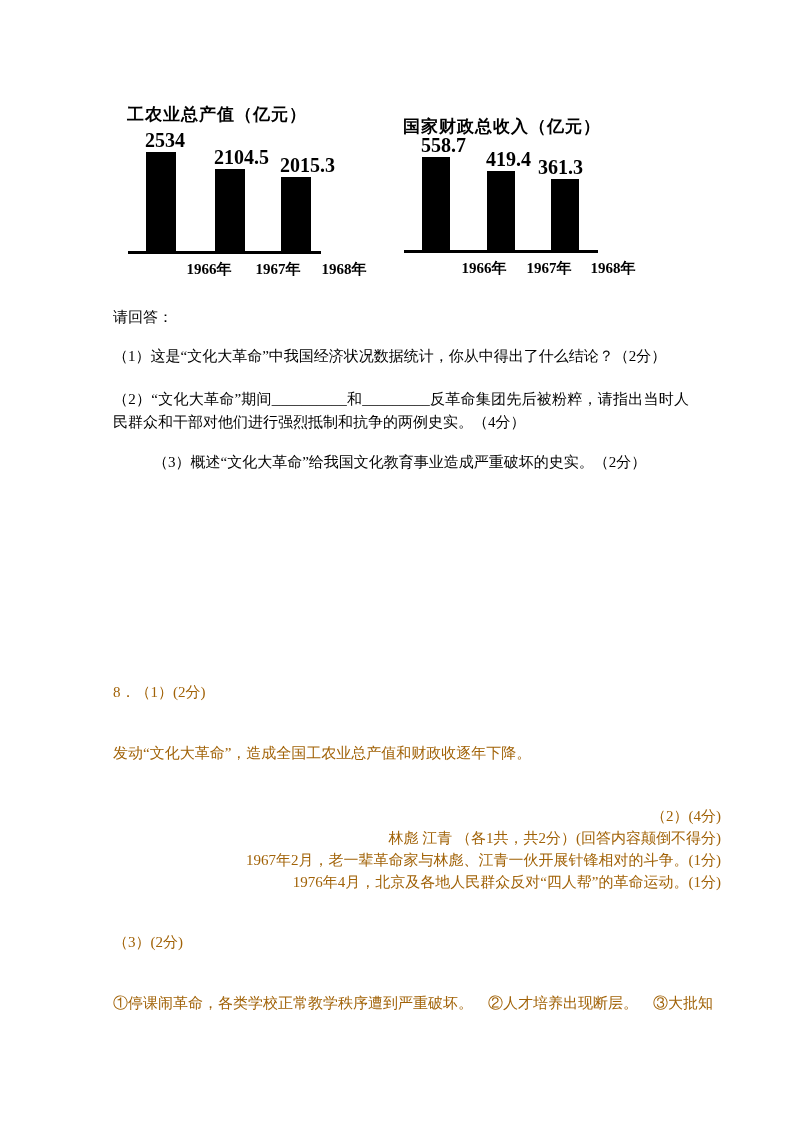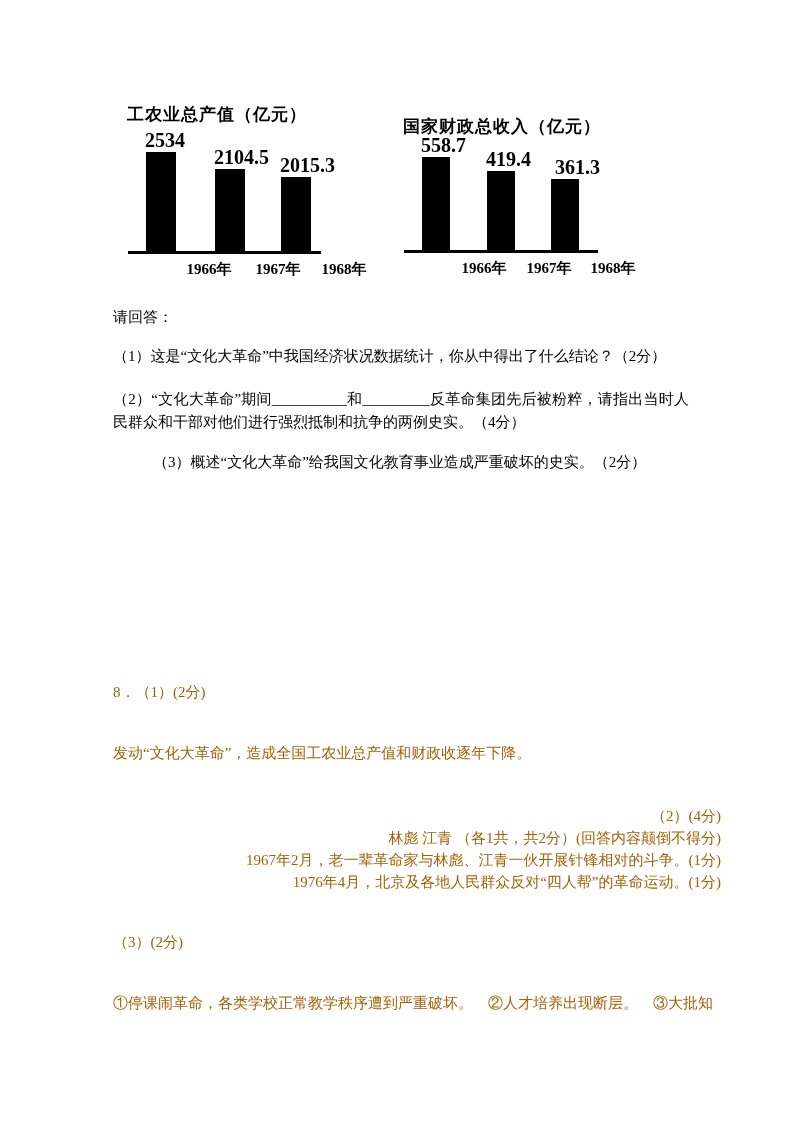--- a/index.html
+++ b/index.html
@@ -71,21 +71,21 @@
         <div class="years">
             <div class="year-label" style="left: 31px;">1966年</div>
             <div class="year-label" style="left: 96px;">1967年</div>
             <div class="year-label" style="left: 160px;">1968年</div>
           </div>
       <div class="bar" style="left: 17px; width: 28px; height: 93px; background: rgb(0, 0, 0);"></div>
           <div class="bar-value" style="left: 16px; bottom: 96px;">558.7</div>
           <div class="bar" style="left: 82px; width: 28px; height: 79px; background: rgb(0, 0, 0);"></div>
           <div class="bar-value" style="left: 81px; bottom: 82px;">419.4</div>
           <div class="bar" style="left: 146px; width: 28px; height: 71px; background: rgb(0, 0, 0);"></div>
-          <div class="bar-value" style="left: 150px; bottom: 74px;">361.3</div>
+          <div class="bar-value" style="left: 133px; bottom: 74px;">361.3</div>
         </div>
     </div>
   </section>
 
   <p class="txt prompt nowrap">请回答：</p>
   <p class="txt q1 nowrap">（1）这是“文化大革命”中我国经济状况数据统计，你从中得出了什么结论？（2分）</p>
   <p class="txt q2">（2）“文化大革命”期间__________和_________反革命集团先后被粉粹，请指出当时人民群众和干部对他们进行强烈抵制和抗争的两例史实。（4分）</p>
   <p class="txt q3 nowrap">（3）概述“文化大革命”给我国文化教育事业造成严重破坏的史实。（2分）</p>
 
   <p class="txt ans a8h nowrap">8．（1）(2分)</p>

